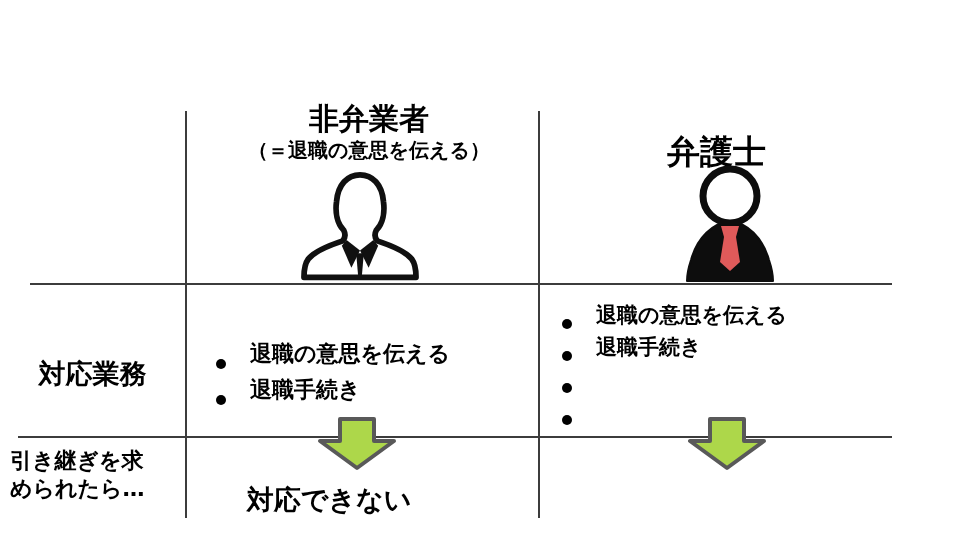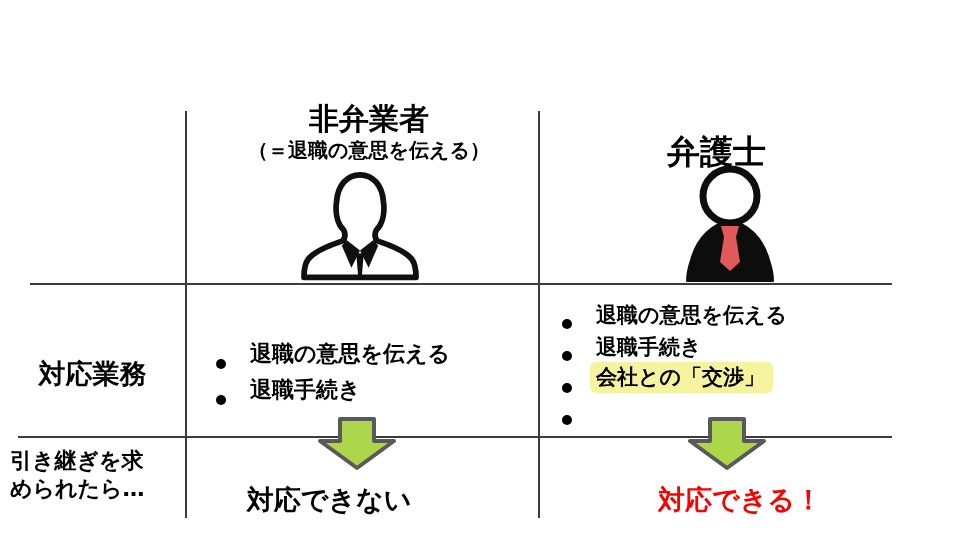--- a/index.html
+++ b/index.html
@@ -123,35 +123,33 @@
     <div class="task-item">
       <span class="bullet"></span>
       <span class="task-text">退職の意思を伝える</span>
     </div>
     <div class="task-item">
       <span class="bullet"></span>
       <span class="task-text">退職手続き</span>
     </div>
     <div class="task-item">
       <span class="bullet"></span>
-      <span class="task-text hl">会社との「交渉」</span>
     </div>
     <div class="task-item">
       <span class="bullet"></span>
     </div>
   </div>
 
   <div class="row-label" id="label-handover">
     <div>引き継ぎを求</div>
     <div>められたら…</div>
   </div>
 
   <svg class="down-arrow" id="arrow-left" viewBox="0 0 82 54">
     <path d="M 24 2 L 58 2 L 58 24 L 78 24 L 41 51 L 4 24 L 24 24 Z" fill="var(--arrow-fill,#ADD74A)" stroke="var(--arrow-stroke,#595959)" stroke-width="4" stroke-linejoin="round"></path>
   </svg>
   <svg class="down-arrow" id="arrow-right" viewBox="0 0 82 54">
     <path d="M 24 2 L 58 2 L 58 24 L 78 24 L 41 51 L 4 24 L 24 24 Z" fill="var(--arrow-fill,#ADD74A)" stroke="var(--arrow-stroke,#595959)" stroke-width="4" stroke-linejoin="round"></path>
   </svg>
 
   <div class="result" id="result-left">対応できない</div>
-  <div class="result" id="result-right">対応できる！</div>
 
 </div>
 
 </body></html>

